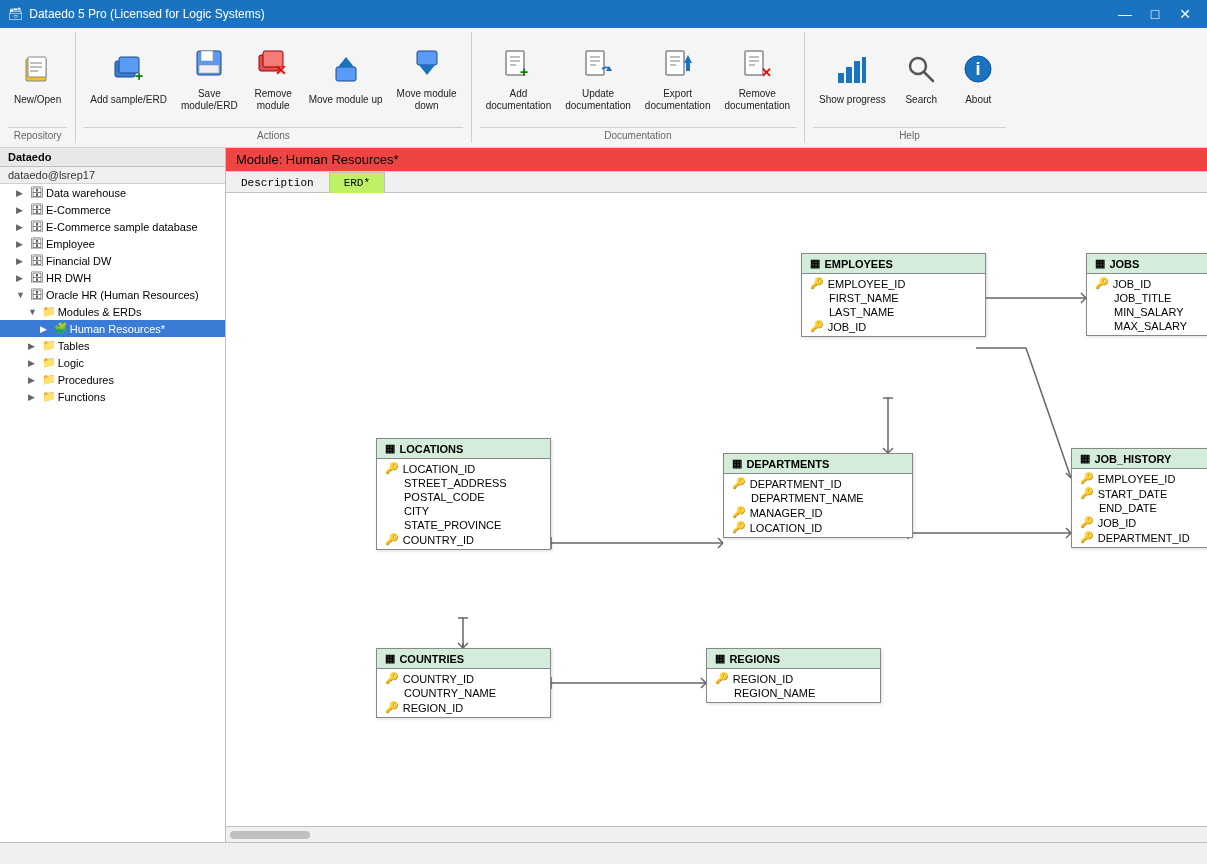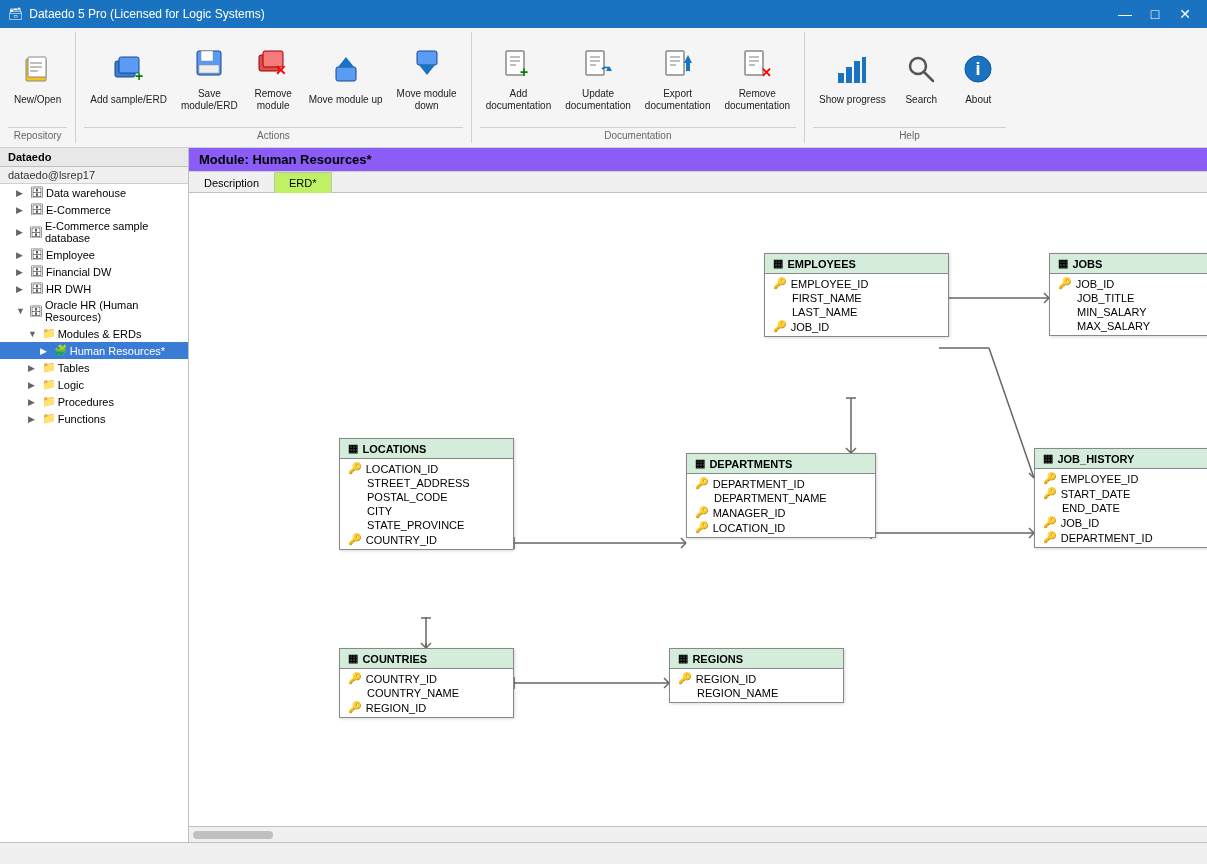--- a/index.html
+++ b/index.html
@@ -72,21 +72,21 @@
     .tb-btn .label { font-size: 10px; text-align: center; color: #222; line-height: 1.2; }
 
     
     #main-layout {
       display: flex;
       height: calc(100vh - 28px - 120px - 22px);
     }
 
     
     #sidebar {
-      width: 189px;
+      width: 226px;
       background: white;
       border-right: 1px solid #c0c0c0;
       overflow-y: auto;
       flex-shrink: 0;
     }
     #sidebar-header {
       background: #e8e8e8;
       padding: 3px 8px;
       font-size: 11px;
       border-bottom: 1px solid #c0c0c0;
@@ -118,36 +118,37 @@
     #content-area {
       flex: 1;
       display: flex;
       flex-direction: column;
       background: white;
       overflow: hidden;
     }
     #module-title {
       padding: 4px 10px;
       font-size: 13px;
-      font-weight: bold;
+      font-weight: normal;
       border-bottom: 1px solid #d0d0d0;
-      background: #8b5cf6;
+      background: #ef4444;
     }
     #tabs {
       display: flex;
       border-bottom: 1px solid #c0c0c0;
       background: #f0f0f0;
     }
     .tab {
       padding: 4px 14px;
       cursor: pointer;
       font-size: 11px;
       border: 1px solid transparent;
       border-bottom: none;
       margin-bottom: -1px;
+      font-family: Liberation Mono, monospace;
     }
     .tab.active {
       background: #bef264;
       border-color: #c0c0c0;
       border-bottom-color: white;
     }
 
     
     #erd-canvas {
       flex: 1;

